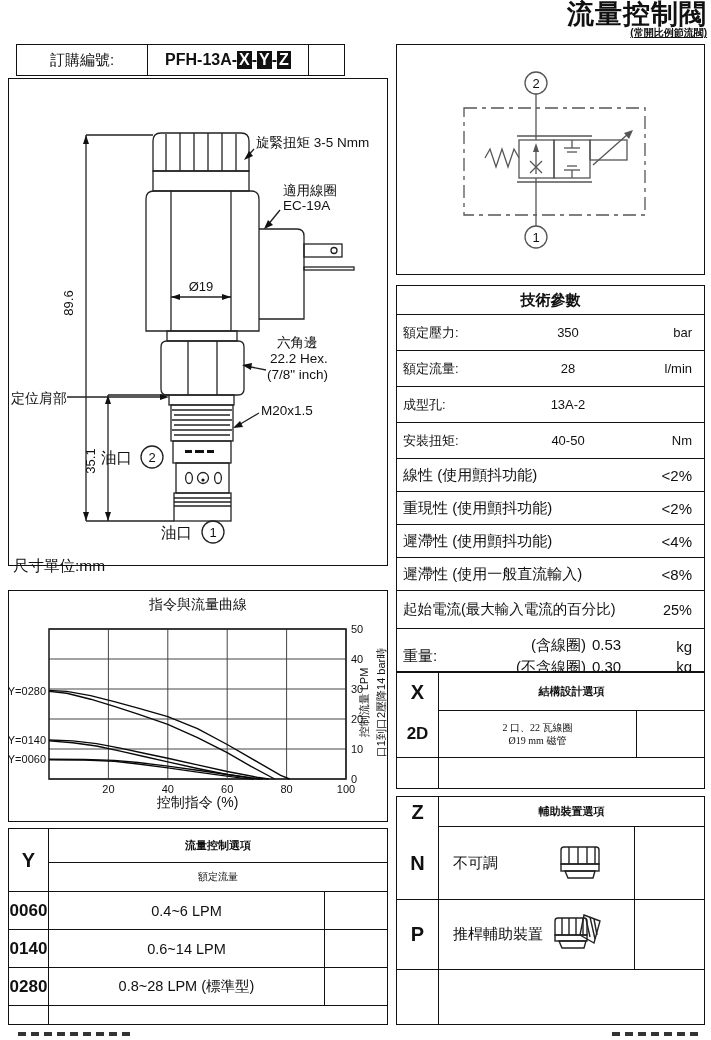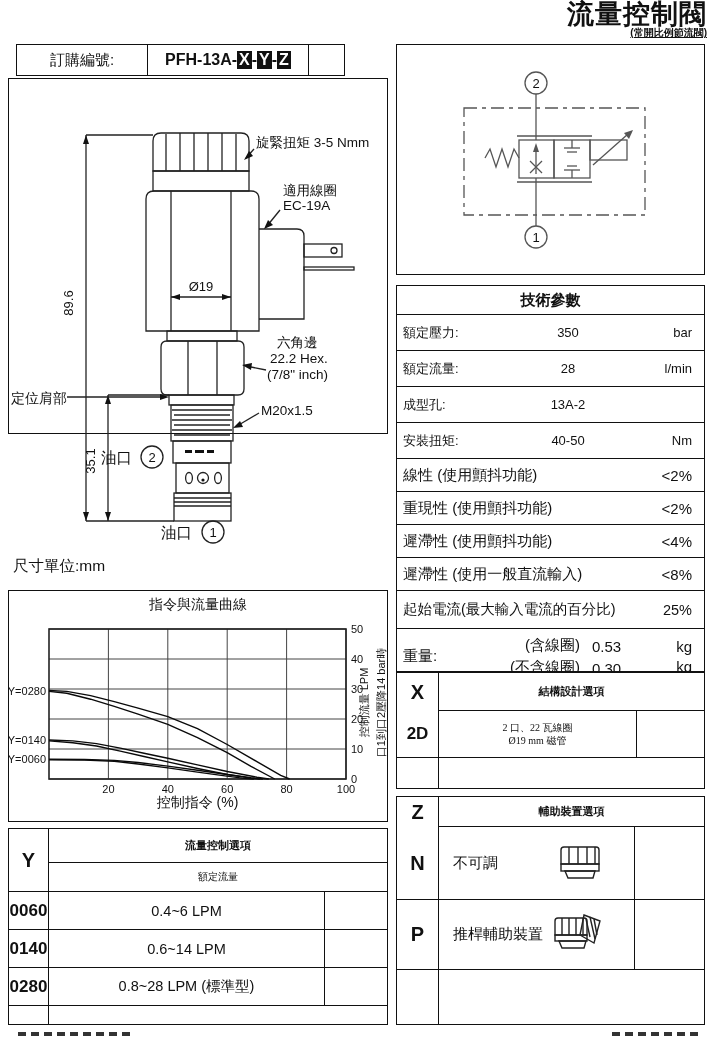--- a/index.html
+++ b/index.html
@@ -13,21 +13,21 @@
   .hdr .s{font-size:10px;font-weight:bold;text-decoration:underline;}
 
   
   .order{left:16px;top:44px;width:329px;height:32px;display:flex;align-items:stretch;}
   .order .c1{width:130px;border-right:1.6px solid #111;display:flex;align-items:center;justify-content:center;font-size:15px;}
   .order .c2{width:160px;border-right:1.6px solid #111;display:flex;align-items:center;justify-content:center;font-size:16px;font-weight:bold;}
   .order .c3{flex:1;}
   .inv{background:#111;color:#fff;padding:0 2px;}
 
   
-  .drawbox{left:8px;top:78px;width:380px;height:356px;}
+  .drawbox{left:8px;top:78px;width:380px;height:488px;}
   .symbox{left:396px;top:44px;width:309px;height:231px;}
   .chartbox{left:8px;top:590px;width:380px;height:232px;}
   svg text{font-family:"Liberation Sans","DejaVu Sans",sans-serif;fill:#111;}
   .chart-title{position:absolute;top:5px;left:0;width:100%;text-align:center;font-size:14px;}
   .chart-xlabel{position:absolute;top:203px;left:40px;width:297px;text-align:center;font-size:14px;}
   .chart-ylab1{position:absolute;left:296px;top:104px;width:118px;height:15px;line-height:15px;
                text-align:center;font-size:11px;transform:rotate(-90deg);white-space:nowrap;}
   .chart-ylab2{position:absolute;left:305px;top:104px;width:134px;height:15px;line-height:15px;
                text-align:center;font-size:11px;transform:rotate(-90deg);white-space:nowrap;}
   .grid{stroke:#444;stroke-width:1;fill:none;}
@@ -43,21 +43,21 @@
   .trow3 .l{width:100px;padding-left:6px;}
   .trow3 .v{width:130px;text-align:center;}
   .trow3 .u{flex:1;text-align:right;padding-right:12px;}
   .trow2{height:32px;display:flex;align-items:center;justify-content:space-between;border-bottom:1.4px solid #111;font-size:15px;}
   .trow2 .l{padding-left:6px;}
   .trow2 .v{padding-right:12px;}
   .trow2.long{height:37px;font-size:14.5px;}
   .w-row{height:54px;display:flex;align-items:center;font-size:15px;}
   .w-label{width:62px;padding-left:6px;}
   .w-mid{flex:1;display:flex;flex-direction:column;gap:3px;}
-  .w-line{display:flex;justify-content:flex-end;gap:12px;align-items:flex-end;}
+  .w-line{display:flex;justify-content:flex-end;gap:6px;}
   .w-val{width:42px;}
   .w-units{width:58px;text-align:right;padding-right:12px;display:flex;flex-direction:column;gap:3px;}
 
   
   .opt{display:grid;box-sizing:border-box;}
   .xtab{left:396px;top:672px;width:309px;height:117px;grid-template-columns:42px 1fr 67px;grid-template-rows:38px 46px 1fr;}
   .ztab{left:396px;top:796px;width:309px;height:229px;grid-template-columns:42px 1fr 69px;grid-template-rows:30px 72px 70px 1fr;}
   .ytab{left:8px;top:828px;width:380px;height:197px;grid-template-columns:40px 1fr 62px;grid-template-rows:34px 28px 38px 38px 38px 1fr;}
   .cell{box-sizing:border-box;display:flex;align-items:center;justify-content:center;}
   .br{border-right:1.4px solid #111;}

